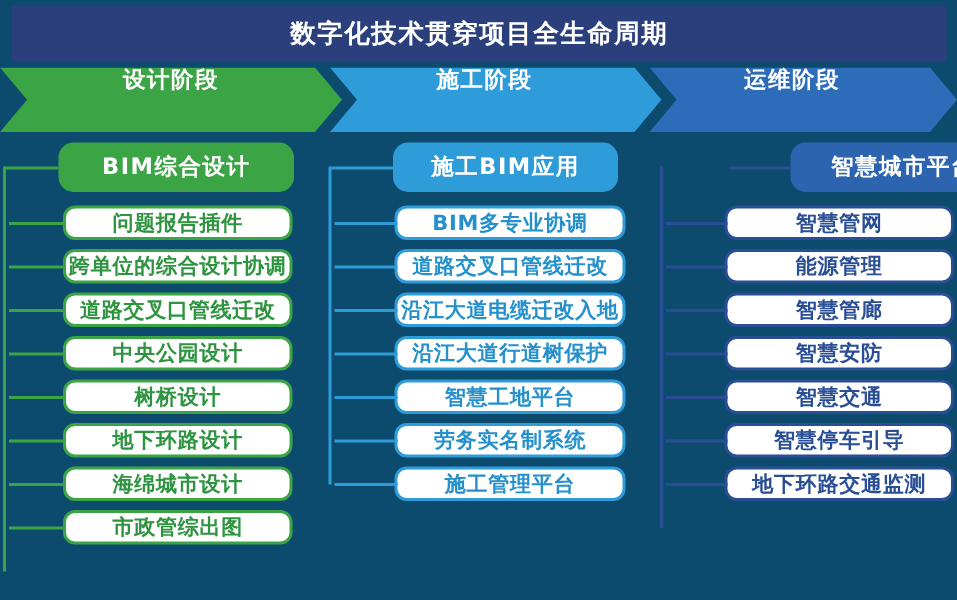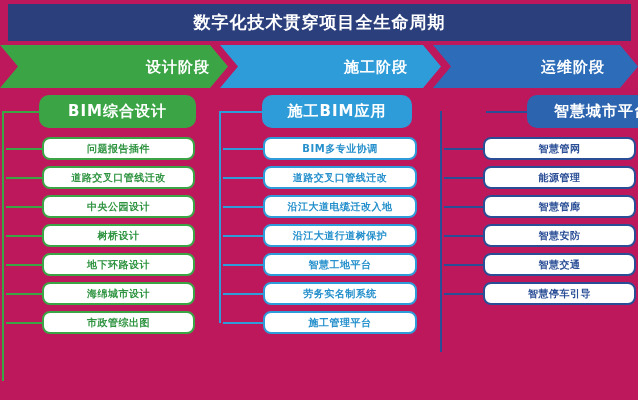--- a/index.html
+++ b/index.html
@@ -1,46 +1,46 @@
 <!DOCTYPE html>
 <html><head>
 <meta charset="utf-8">
 <style>
   html,body { margin:0; padding:0; background:#fff; }
   * { box-sizing:border-box; }
   .stage {
-    position:relative; width:638px; height:400px; background:#be185d;
+    position:relative; width:638px; height:400px; background:#0c4a6e;
     font-family:"DejaVu Sans","Liberation Sans",sans-serif; overflow:hidden;
   }
   
   .banner {
     position:absolute; left:8px; top:4px; width:623px; height:37px;
     background:#2B3F7C; color:#ffffff; display:flex; align-items:center;
     justify-content:center; font-size:17px; font-weight:600; letter-spacing:1px;
   }
   
   .arrows { position:absolute; left:0; top:45px; width:638px; height:43px; display:block; }
   .phase-label {
-    position:absolute; top:46px; height:43px; line-height:43px; text-align:right;
+    position:absolute; top:32px; height:43px; line-height:43px; text-align:center;
     color:#ffffff; font-size:15px; font-weight:600; letter-spacing:1px;
   }
   .pl0 { left:18px;  width:192px; }
   .pl1 { left:238px; width:170px; }
   .pl2 { left:451px; width:154px; }
   
   .col { position:absolute; top:95px; display:flex; flex-direction:column; }
   .hdr {
     height:33px; border-radius:10px; color:#fff; font-weight:bold; font-size:15px;
     display:flex; align-items:center; justify-content:center; margin-bottom:9px;
     position:relative; letter-spacing:1px;margin-left:44px;
   }
   .box {
     height:23px; border-radius:8px; background:#fff; border:2px solid;
     display:flex; align-items:center; justify-content:center; font-weight:bold;
-    font-size:10px; margin-bottom:6px; position:relative; letter-spacing:0.5px;
+    font-size:14px; margin-bottom:6px; position:relative; letter-spacing:0.5px;
   }
   .hdr::before, .box::before {
     content:""; position:absolute; top:calc(50% - 1px); height:2px;
   }
   
   .col0 { left:42px; width:153px; }
   .col0 .hdr { width:157px; margin-left:-3px; background:#3BA546; }
   .col0 .box { border-color:#3BA546; color:#2E9440; }
   .col0 .hdr::before { left:-35px; width:35px; background:#3BA546; }
   .col0 .box::before { left:-38px; width:38px; background:#3BA546; }
@@ -80,20 +80,21 @@
   <div class="phase-label pl1">施工阶段</div>
   <div class="phase-label pl2">运维阶段</div>
 
   <div class="vline vline0"></div>
   <div class="vline vline1"></div>
   <div class="vline vline2"></div>
 
   <div class="col col0">
     <div class="hdr">BIM综合设计</div>
     <div class="box">问题报告插件</div>
+    <div class="box">跨单位的综合设计协调</div>
     <div class="box">道路交叉口管线迁改</div>
     <div class="box">中央公园设计</div>
     <div class="box">树桥设计</div>
     <div class="box">地下环路设计</div>
     <div class="box">海绵城市设计</div>
     <div class="box">市政管综出图</div>
   </div>
 
   <div class="col col1">
     <div class="hdr">施工BIM应用</div>
@@ -107,15 +108,16 @@
   </div>
 
   <div class="col col2">
     <div class="hdr">智慧城市平台</div>
     <div class="box">智慧管网</div>
     <div class="box">能源管理</div>
     <div class="box">智慧管廊</div>
     <div class="box">智慧安防</div>
     <div class="box">智慧交通</div>
     <div class="box">智慧停车引导</div>
+    <div class="box">地下环路交通监测</div>
   </div>
 
 </div>
 
 </body></html>

